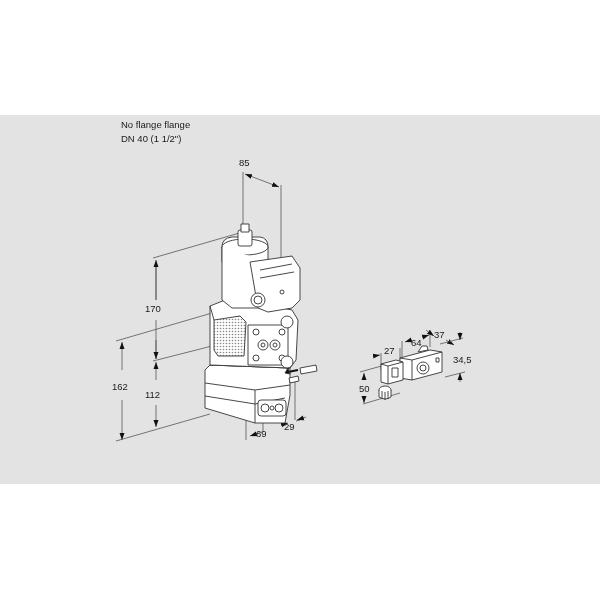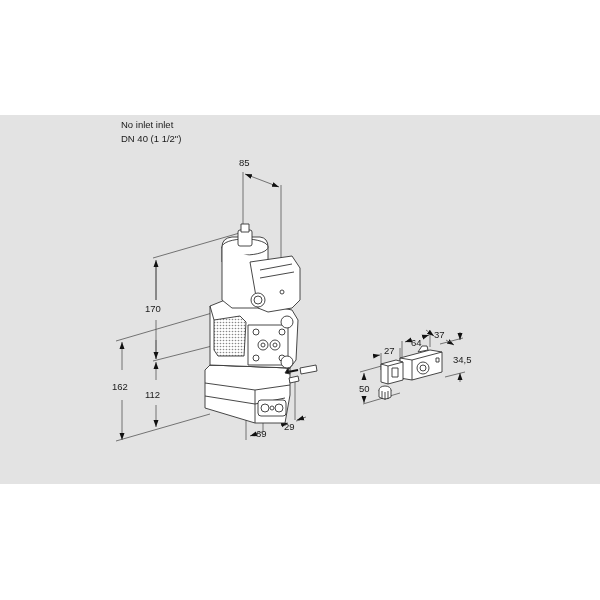--- a/index.html
+++ b/index.html
@@ -8,21 +8,21 @@
   .caption { position: absolute; left: 121px; top: 118px; font-size: 9.5px; color: #1a1a1a; line-height: 14px; }
   svg.drawing { position: absolute; left: 0; top: 0; }
   .dimtxt { font-family: "Liberation Sans", sans-serif; font-size: 9.5px; fill: #1a1a1a; }
 </style>
 </head>
 <body>
 
 <div class="band"></div>
 
 <div class="caption">
-  <div>No inlet inlet</div>
+  <div>No flange flange</div>
   <div>DN 40 (1 1/2")</div>
 </div>
 
 <svg class="drawing" width="600" height="600" viewBox="0 0 600 600">
   <defs>
     <marker id="arr" markerWidth="8" markerHeight="8" refX="7" refY="4" orient="auto" markerUnits="userSpaceOnUse">
       <path d="M0,1.5 L7,4 L0,6.5 Z" fill="#111"></path>
     </marker>
     <marker id="arrs" markerWidth="8" markerHeight="8" refX="1" refY="4" orient="auto" markerUnits="userSpaceOnUse">
       <path d="M8,1.5 L1,4 L8,6.5 Z" fill="#111"></path>

